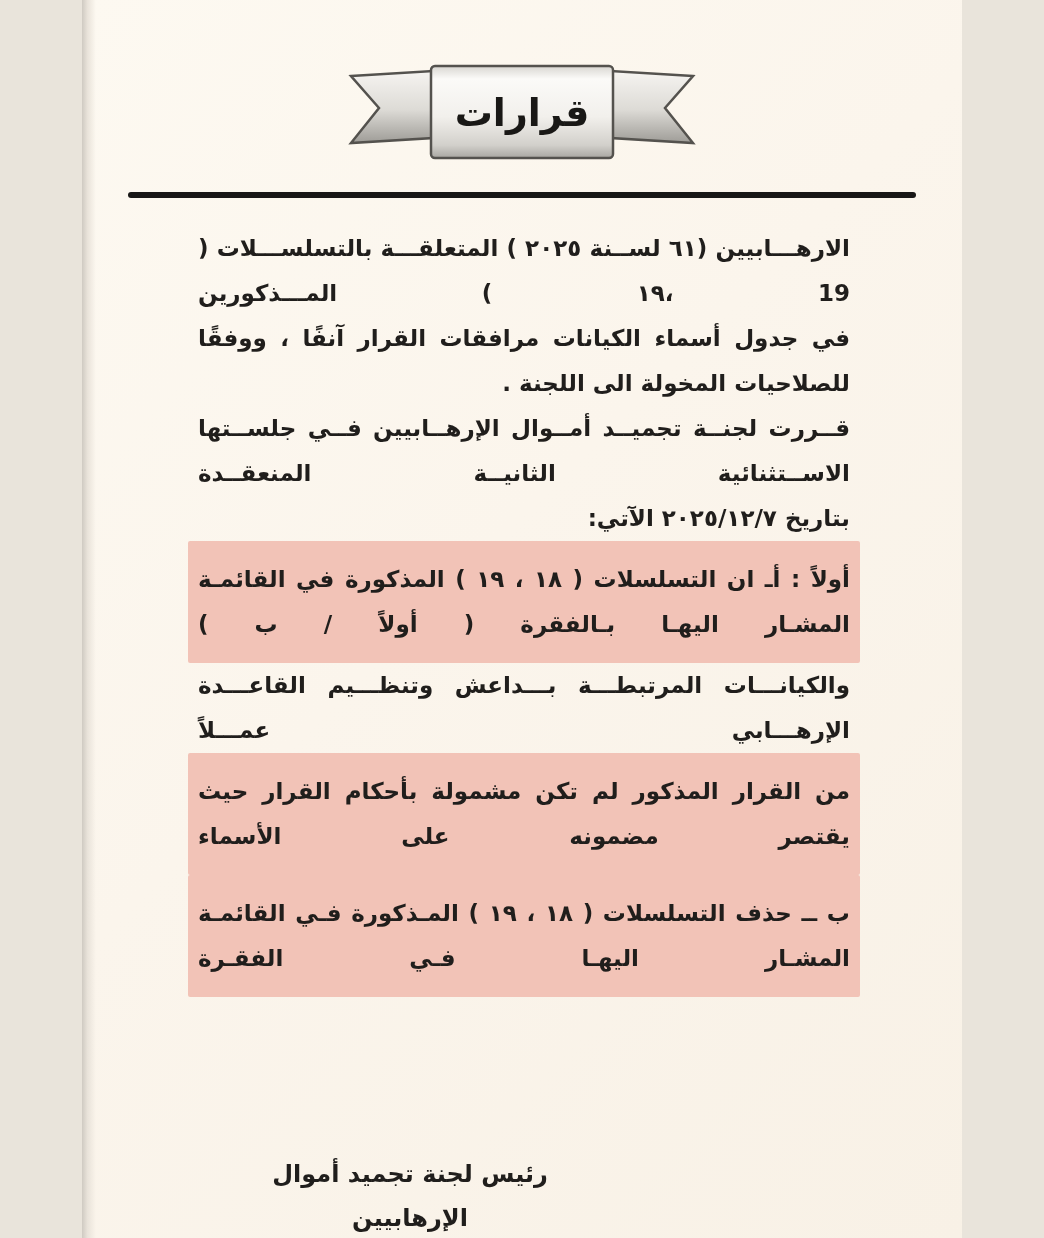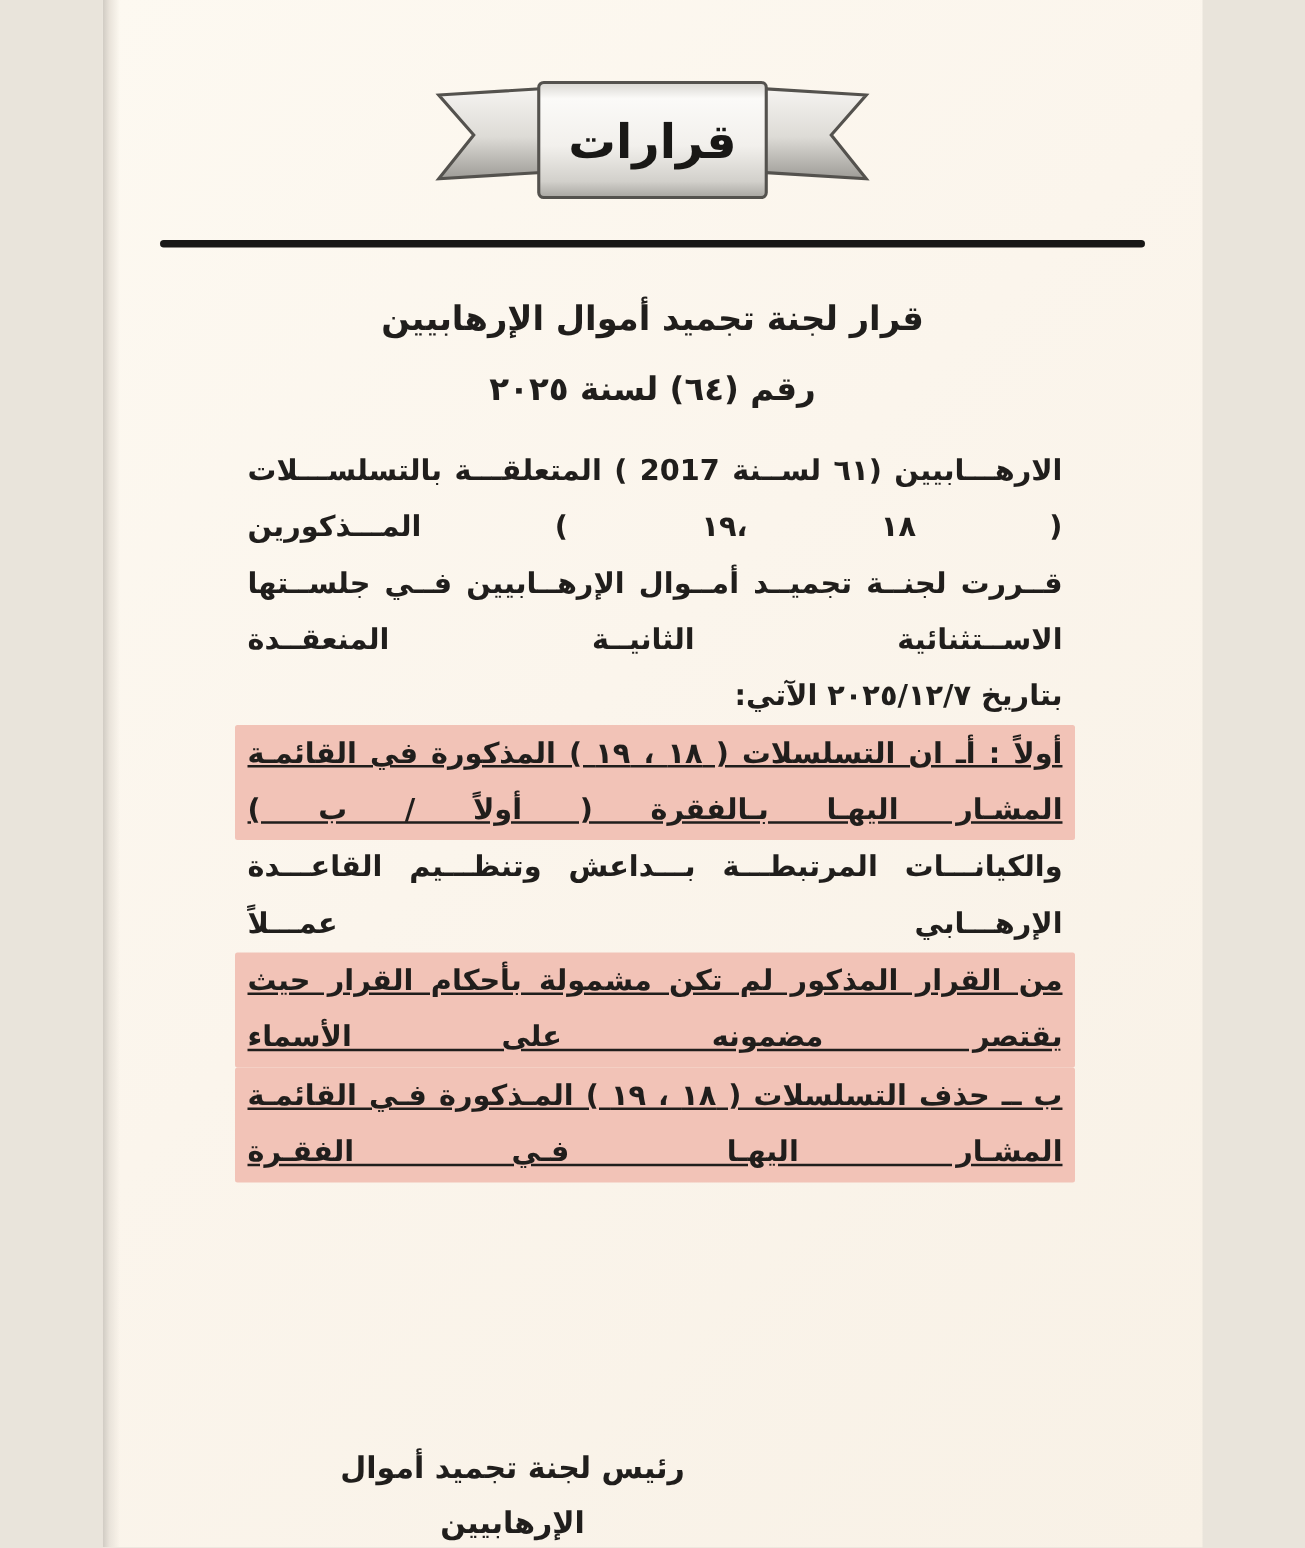--- a/index.html
+++ b/index.html
@@ -31,21 +31,21 @@
     margin-top:28px;
     padding:0 112px 0 116px;   
     font-size:23px;
     line-height:45px;
     text-align:justify;
   }
   .line{ text-align:justify; text-align-last:justify; white-space:normal; }
   .line.end{ text-align-last:right; }
   .line.indent{ text-indent:26px; }
   .hl{ background:#f2c3b7; }
-  .hlrow{ margin:0 -10px; padding:1px 10px; border-radius:2px;text-decoration:underline; }
+  .hlrow{ margin:0 -10px; padding:16px 10px; border-radius:2px; }
   .signature{
     width:352px;
     margin-left:auto;      
     margin-right:auto;
     position:absolute;
     left:152px; top:1152px;
     text-align:center;
     font-size:24px;
     line-height:44px;
   }
@@ -74,28 +74,25 @@
       </defs>
       <path d="M5,14 L120,7 L120,74 L5,81 L33,46 Z" fill="url(#gTail)" stroke="#54524e" stroke-width="2.5"></path>
       <path d="M347,14 L232,7 L232,74 L347,81 L319,46 Z" fill="url(#gTail)" stroke="#54524e" stroke-width="2.5"></path>
       <rect x="85" y="4" width="182" height="92" rx="4" fill="url(#gBox)" stroke="#54524e" stroke-width="2.5"></rect>
       <text x="176" y="64" text-anchor="middle" font-size="38" fill="#191816">قرارات</text>
     </svg>
   </div>
 
   <div class="divider"></div>
 
-  <div class="heading">
-    <div class="h1">قرار لجنة تجميد أموال الإرهابيين</div>
-    <div class="h2">رقم (٦٤) لسنة ٢٠٢٥</div>
-  </div>
 
   <div class="content">
 
-    <div class="line">الارهـــابيين (٦١ لســنة 2017 ) المتعلقـــة بالتسلســـلات ( ١٨ ،١٩ ) المـــذكورين</div>
+    <div class="line">الارهـــابيين (٦١ لســنة ٢٠٢٥ ) المتعلقـــة بالتسلســـلات ( 19 ،١٩ ) المـــذكورين</div>
+    <div class="line end">في جدول أسماء الكيانات مرافقات القرار آنفًا ، ووفقًا للصلاحيات المخولة الى اللجنة .</div>
     <div class="line">قــررت لجنــة تجميــد أمــوال الإرهــابيين فــي جلســتها الاســتثنائية الثانيــة المنعقــدة</div>
     <div class="line end">بتاريخ ٢٠٢٥/١٢/٧ الآتي:</div>
 
     <div class="line hl hlrow">أولاً : أـ ان التسلسلات ( ١٨ ، ١٩ ) المذكورة في القائمـة المشـار اليهـا بـالفقرة ( أولاً / ب )</div>
     <div class="line">والكيانـــات المرتبطـــة بـــداعش وتنظـــيم القاعـــدة الإرهـــابي عمـــلاً</div>
     <div class="line hl hlrow">من القرار المذكور لم تكن مشمولة بأحكام القرار حيث يقتصر مضمونه على الأسماء</div>
     <div class="line hl hlrow">ب ــ حذف التسلسلات ( ١٨ ، ١٩ ) المـذكورة فـي القائمـة المشـار اليهـا فـي الفقـرة</div>
 
   </div>
 

